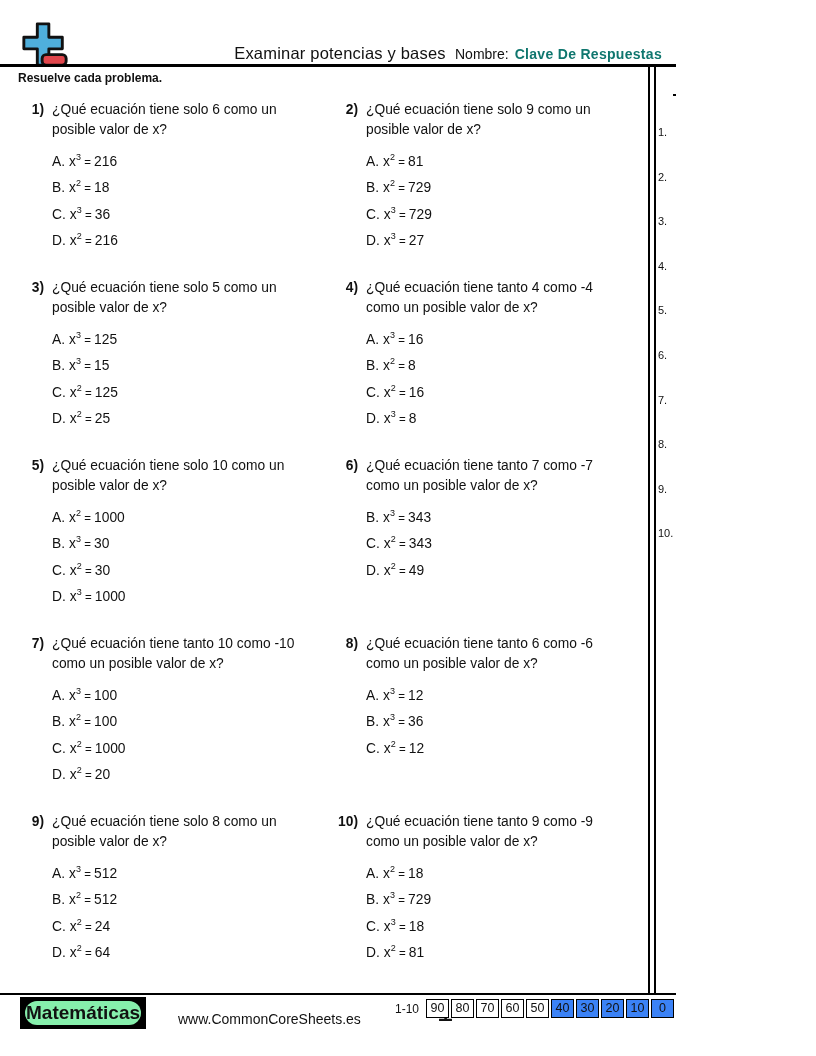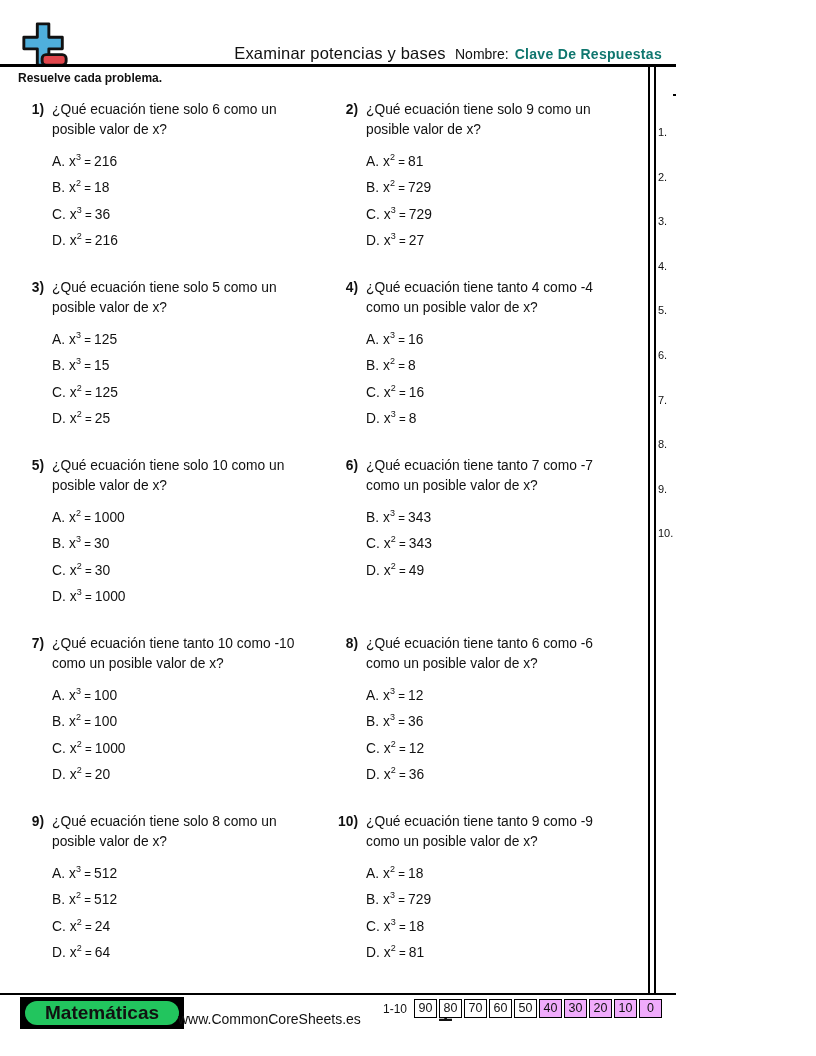--- a/index.html
+++ b/index.html
@@ -37,31 +37,31 @@
          font-size:13.8px;line-height:20px;flex:none;}
   .q-text{font-size:13.8px;line-height:20px;white-space:nowrap;}
   .choices{margin:9px 0 0 34px;}
   .choice{line-height:25.4px;font-size:13.8px;white-space:nowrap;}
   .c-label{margin-right:4px;}
   .c-eq sup{font-size:9px;line-height:0;}
   .c-eqs{font-size:11.5px;}
 
   
   .brand{position:absolute;left:20px;top:997px;background:#000;padding:4px 5px;}
-  .brand-inner{background:#22c55e;border-radius:15px;padding:1px 20px;
+  .brand-inner{background:#86efac;border-radius:15px;padding:1px 1px;
         font-weight:bold;font-size:19px;}
   .website{position:absolute;left:178px;top:1011px;font-size:14px;}
   .page-number{position:absolute;left:420px;top:994px;width:50px;text-align:center;
         font-size:30px;}
-  .score-row{position:absolute;right:14px;top:999px;display:flex;align-items:center;}
+  .score-row{position:absolute;right:2px;top:999px;display:flex;align-items:center;}
   .score-label{font-size:12px;margin-right:7px;}
   .score-cells{display:flex;gap:2px;}
   .score-cell{display:block;width:21px;height:17px;border:1.5px solid #000;
         font-size:12.5px;line-height:17px;text-align:center;background:#fff;}
-  .score-cell.hl{background:#f0abfc;}
+  .score-cell.hl{background:#3b82f6;}
 </style>
 </head>
 <body>
 
 <div class="page">
 
   <svg class="logo" width="50" height="50" viewBox="0 0 52 50">
     <path d="M18 3 h12 v14 h14 v12 h-14 v17 h-12 v-17 h-14 v-12 h14 z" fill="#4FAFDC" stroke="#111" stroke-width="3" stroke-linejoin="round"></path>
     <rect x="23" y="35" width="25" height="11" rx="4" fill="#E0464C" stroke="#111" stroke-width="3"></rect>
   </svg>
@@ -207,21 +207,20 @@
       </div>
       <div class="question" style="left: 332px; top: 634px;">
         <div class="q-head">
           <span class="q-num">8)</span>
           <div class="q-text">¿Qué ecuación tiene tanto 6 como -6<br>como un posible valor de x?</div>
         </div>
         <div class="choices">
           <div class="choice"><span class="c-label">A.</span><span class="c-eq">x<sup>3</sup><span class="c-eqs"> = </span>12</span></div>
           <div class="choice"><span class="c-label">B.</span><span class="c-eq">x<sup>3</sup><span class="c-eqs"> = </span>36</span></div>
           <div class="choice"><span class="c-label">C.</span><span class="c-eq">x<sup>2</sup><span class="c-eqs"> = </span>12</span></div>
-          <div class="choice"><span class="c-label">D.</span><span class="c-eq">x<sup>2</sup><span class="c-eqs"> = </span>36</span></div>
         </div>
       </div>
       <div class="question" style="left: 18px; top: 812px;">
         <div class="q-head">
           <span class="q-num">9)</span>
           <div class="q-text">¿Qué ecuación tiene solo 8 como un<br>posible valor de x?</div>
         </div>
         <div class="choices">
           <div class="choice"><span class="c-label">A.</span><span class="c-eq">x<sup>3</sup><span class="c-eqs"> = </span>512</span></div>
           <div class="choice"><span class="c-label">B.</span><span class="c-eq">x<sup>2</sup><span class="c-eqs"> = </span>512</span></div>

